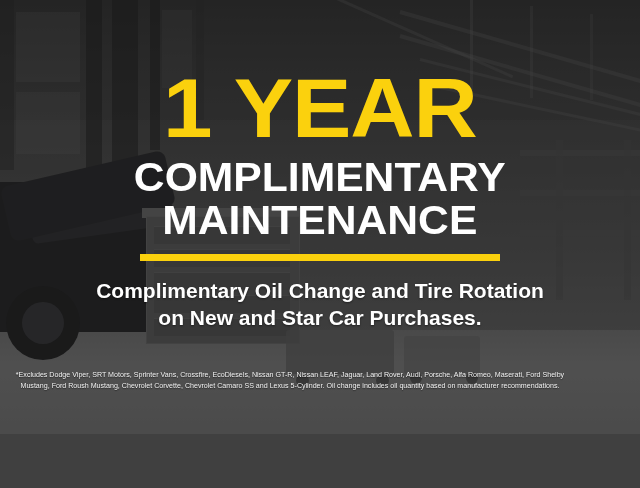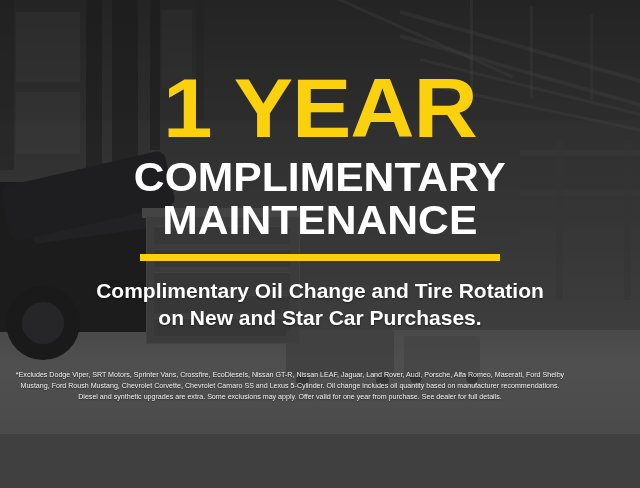--- a/index.html
+++ b/index.html
@@ -309,17 +309,16 @@
 
     <div class="offer-text">
       <div>Complimentary Oil Change and Tire Rotation</div>
       <div>on New and Star Car Purchases.</div>
     </div>
   </div>
 
   <div class="disclaimer">
     <p>*Excludes Dodge Viper, SRT Motors, Sprinter Vans, Crossfire, EcoDiesels, Nissan GT-R, Nissan LEAF, Jaguar, Land Rover, Audi, Porsche, Alfa Romeo, Maserati, Ford Shelby</p>
     <p>Mustang, Ford Roush Mustang, Chevrolet Corvette, Chevrolet Camaro SS and Lexus 5-Cylinder. Oil change includes oil quantity based on manufacturer recommendations.</p>
-    <p>Diesel and synthetic upgrades are extra. Some exclusions may apply. Offer valid for one year from purchase. See dealer for full details.</p>
   </div>
 
 
 </div>
 
 </body></html>

